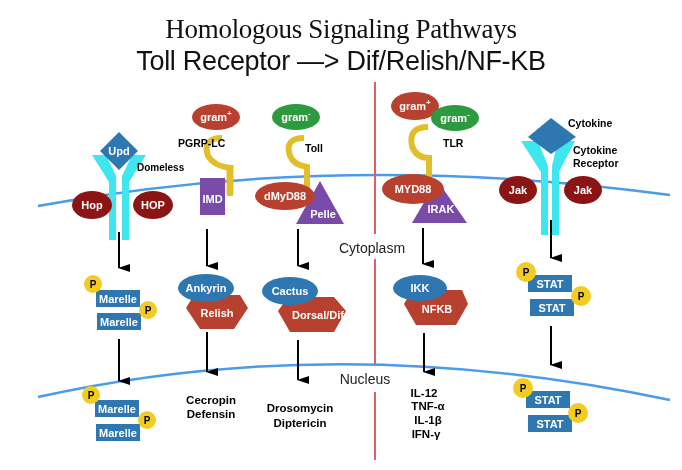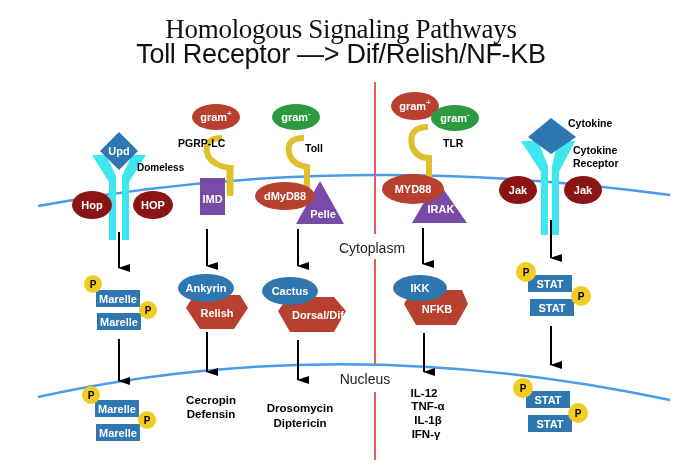--- a/index.html
+++ b/index.html
@@ -8,21 +8,21 @@
   .title { position: absolute; left: 0; width: 682px; text-align: center; font-family: "Liberation Sans", sans-serif; font-size: 27px; color: #111; letter-spacing: -0.3px; }
   .wlabel { fill: #ffffff; font-family: "Liberation Sans", sans-serif; font-weight: bold; font-size: 11px; text-anchor: middle; dominant-baseline: central; }
   .blabel { fill: #000000; font-family: "Liberation Sans", sans-serif; font-weight: bold; font-size: 10.5px; dominant-baseline: central; }
   .glabel { fill: #222; font-family: "Liberation Sans", sans-serif; font-size: 14px; text-anchor: middle; dominant-baseline: central; }
   .outlabel { fill: #000; font-family: "Liberation Sans", sans-serif; font-weight: bold; font-size: 11.5px; text-anchor: middle; dominant-baseline: central; }
 </style>
 </head>
 <body>
 
 <div class="title" style="top:14px;font-family:Liberation Serif, serif;">Homologous Signaling Pathways</div>
-<div class="title" style="top:39px;">Toll Receptor —&gt; Dif/Relish/NF-KB</div>
+<div class="title" style="top:46px;">Toll Receptor —&gt; Dif/Relish/NF-KB</div>
 
 <svg id="diagram" width="682" height="470" viewBox="0 0 682 470">
   <defs>
     <marker id="ah" markerWidth="8" markerHeight="12" refX="4" refY="11" orient="auto" markerUnits="userSpaceOnUse">
       <path d="M0,0 L8,0 L4,12 Z" fill="#000"></path>
     </marker>
   </defs>
 
   <path d="M38,206 Q340,150 670,195" fill="none" stroke="#4a9be8" stroke-width="2.5"></path>
   <path d="M38,397 Q340,330 670,400" fill="none" stroke="#4a9be8" stroke-width="2.5"></path>

